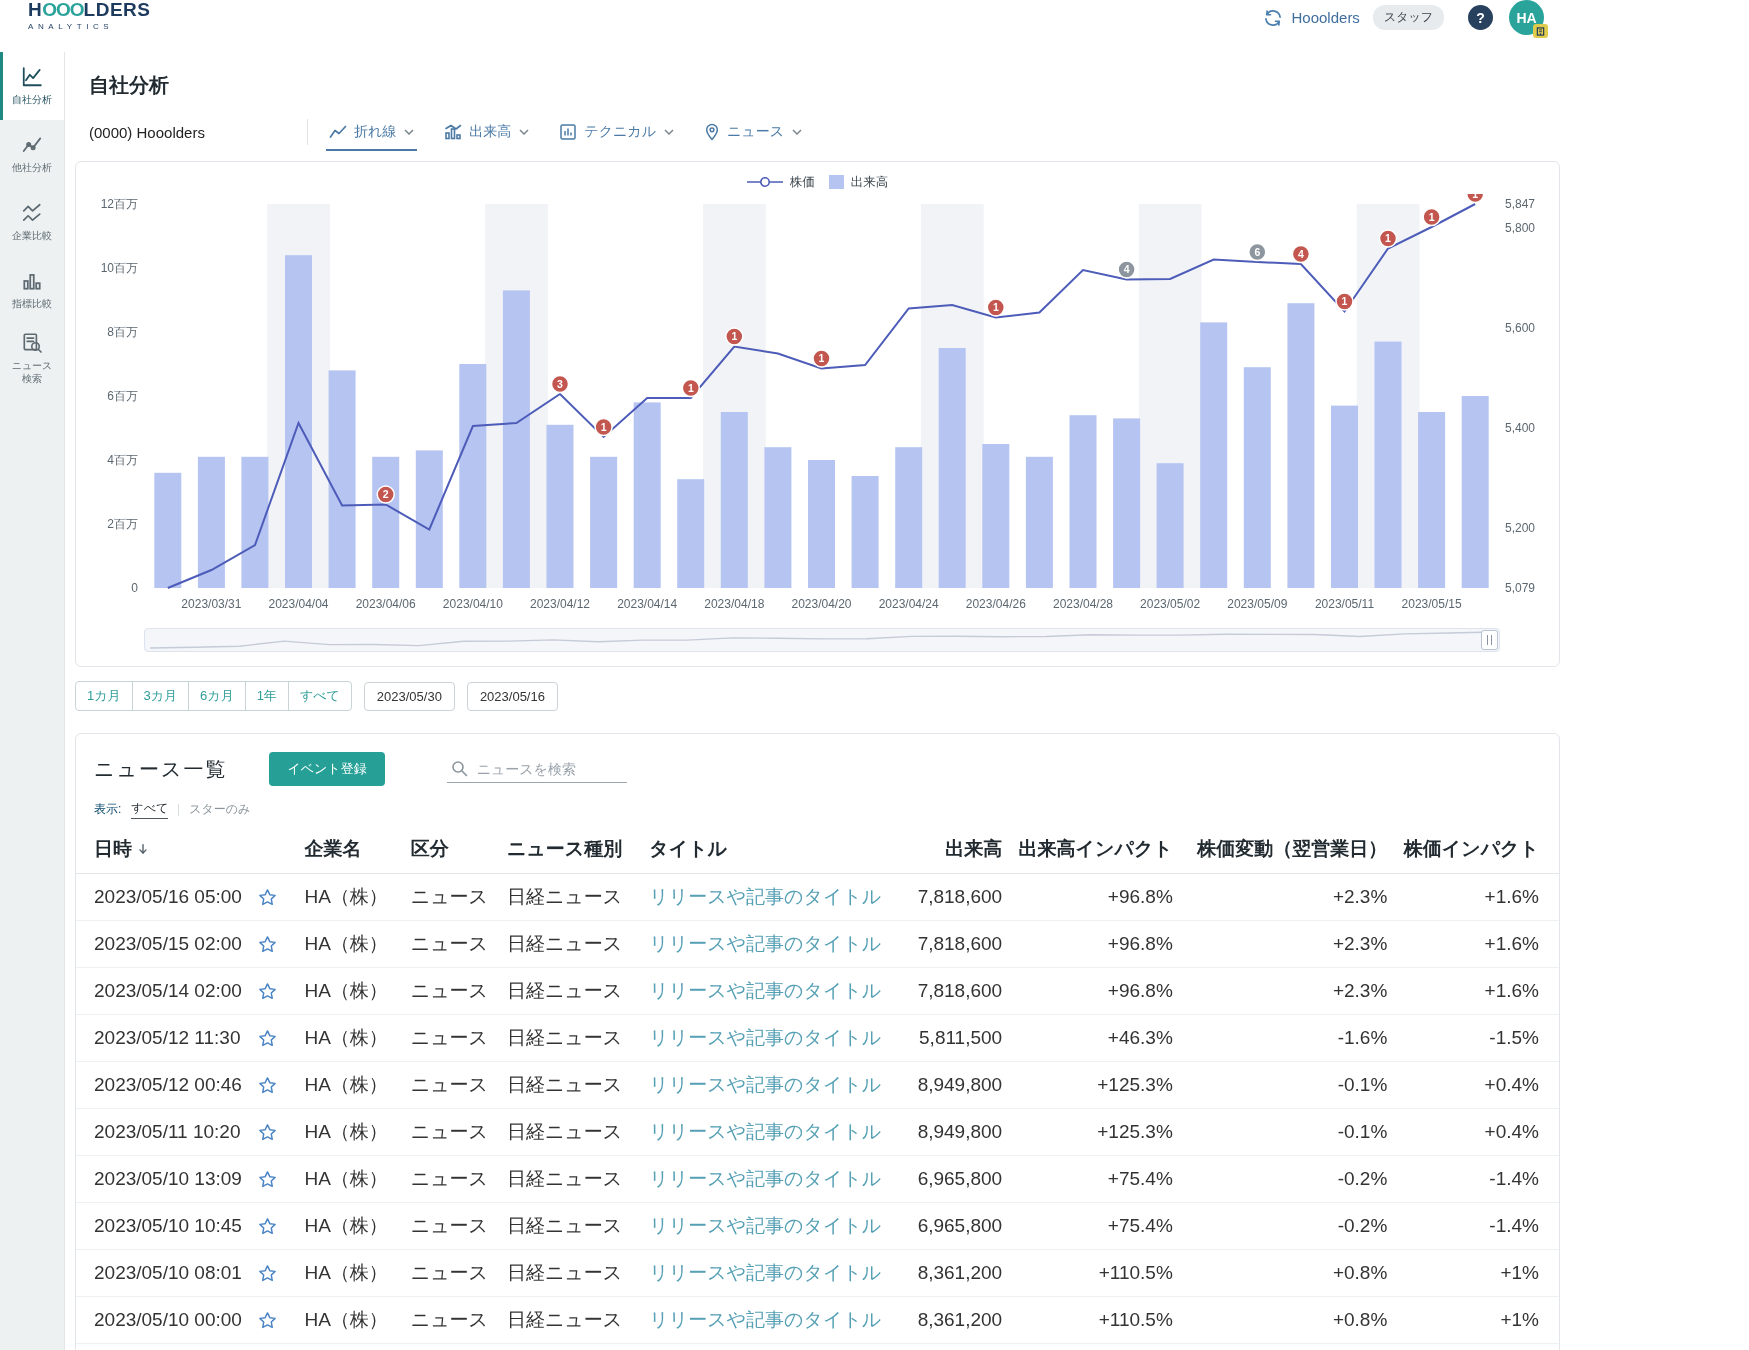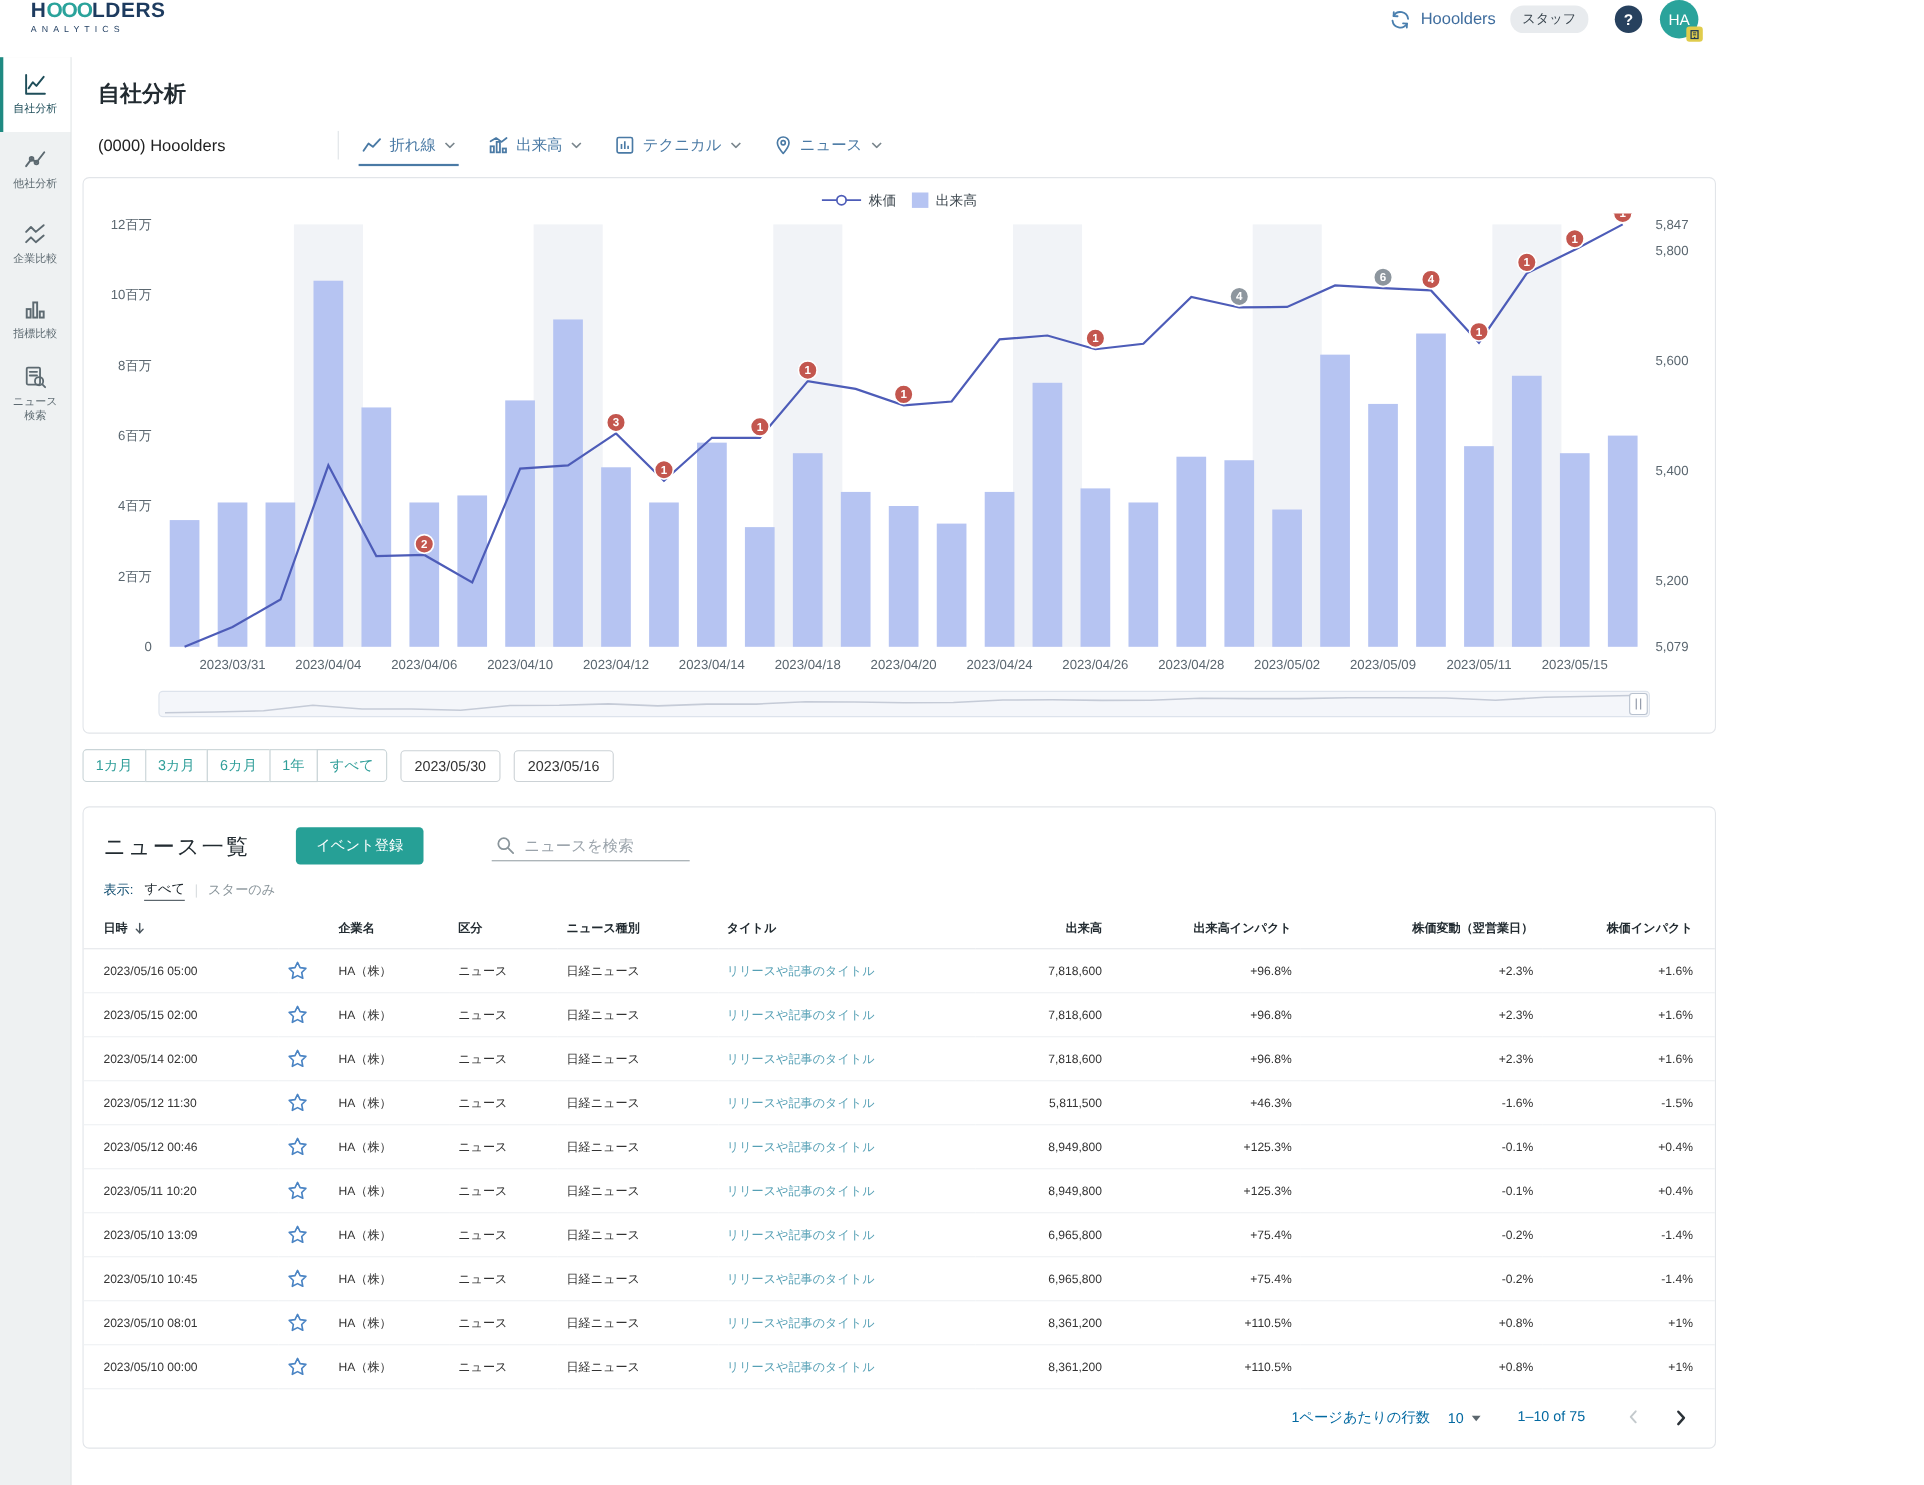--- a/index.html
+++ b/index.html
@@ -9,21 +9,21 @@
   .app-header{height:52px;display:flex;align-items:flex-start;justify-content:space-between;padding:0 205px 0 28px;background:#fff}
   .logo{cursor:pointer}
   .logo-main{font-size:19px;font-weight:bold;color:var(--navy,#1d3b5f);letter-spacing:.5px;line-height:1}
   .logo-circles{color:var(--teal,#2aa39b);letter-spacing:-1px}
   .logo-sub{font-size:8px;font-weight:normal;letter-spacing:4.6px;color:var(--navy,#1d3b5f);margin-top:3px}
   .header-right{display:flex;align-items:center}
   .sync-btn{cursor:pointer;display:flex;margin-right:9px}
   .org-name{color:#3f6d9e;font-size:15px;cursor:pointer}
   .role-badge{background:#e8ebee;border-radius:12px;padding:4px 11px;font-size:12px;color:#39454e;margin-left:13px}
   .help-btn{width:25px;height:25px;border-radius:50%;background:#27415e;color:#fff;font-size:14px;font-weight:bold;display:flex;align-items:center;justify-content:center;margin-left:24px;cursor:pointer}
-  .avatar{width:35px;height:35px;border-radius:50%;background:var(--teal,#2aa39b);color:#fff;font-size:14px;font-weight:normal;display:flex;align-items:center;justify-content:center;margin-left:16px;position:relative;cursor:pointer}
+  .avatar{width:35px;height:35px;border-radius:50%;background:var(--teal,#2aa39b);color:#fff;font-size:14px;font-weight:bold;display:flex;align-items:center;justify-content:center;margin-left:16px;position:relative;cursor:pointer}
   .avatar-badge{position:absolute;right:-4px;bottom:-3px;width:15px;height:14px;background:#e0cc4c;border-radius:3px;display:flex;align-items:center;justify-content:center}
   
   .sidebar{position:absolute;left:0;top:52px;width:65px;height:1298px;background:#eef1f2;border-right:1px solid #e3e6e8;z-index:1}
   .side-item{height:68px;display:flex;flex-direction:column;align-items:center;justify-content:center;gap:5px;color:#5d6a71;cursor:pointer;position:relative}
   .side-item.active{background:#fff;color:#1f4e5a}
   .side-item.active::before{content:"";position:absolute;left:0;top:0;bottom:0;width:3px;background:#1f8a82}
   .side-label{font-size:10px;line-height:1.3;width:44px;text-align:center;word-break:break-all}
   
   .main{margin-left:75px;width:1485px;padding-top:14px}
   .page-title{font-size:20px;font-weight:bold;color:#222b31;margin:6px 0 16px 14px}
@@ -57,21 +57,21 @@
   .event-btn{background:#26a096;color:#fff;border:none;border-radius:4px;padding:8px 18px;font-size:13px;margin-left:42px;cursor:pointer;font-family:inherit}
   .search-box{display:flex;align-items:center;gap:9px;border-bottom:1px solid #9aa3a8;padding:5px 4px;width:180px;margin-left:62px}
   .search-box input{border:none;outline:none;font-size:14px;width:146px;color:#333;background:transparent;font-family:inherit}
   .search-box input::placeholder{color:#9aa3ab}
   .filter-row{display:flex;align-items:center;gap:10px;padding:14px 18px 4px;font-size:12px}
   .filter-label{color:#0c4a6e}
   .filter-opt{cursor:pointer;color:#8a959b}
   .filter-opt.active{color:#222b31;border-bottom:1px solid #4b565e;padding-bottom:1px}
   .filter-divider{width:1px;height:12px;background:#d7dcde}
   
-  table{width:100%;border-collapse:collapse;font-size:11px;margin-top:2px}
+  table{width:100%;border-collapse:collapse;font-size:19px;margin-top:2px}
   th{font-weight:bold;color:#222b31;text-align:left;padding:11px 8px;border-bottom:1px solid #e4e7ea;white-space:nowrap}
   td{padding:10px 8px;border-bottom:1px solid #eef1f3;color:#333;white-space:nowrap}
   th:first-child,td:first-child{padding-left:18px}
   th:last-child,td:last-child{padding-right:20px}
   .num{text-align:right}
   .th-dt{cursor:pointer}
   .th-dt span{vertical-align:middle}
   .sort-icon{display:inline-block;vertical-align:middle;margin-left:4px}
   .cell-star{cursor:pointer}
   .star-icon path{stroke:var(--star,#4a84c4)}

